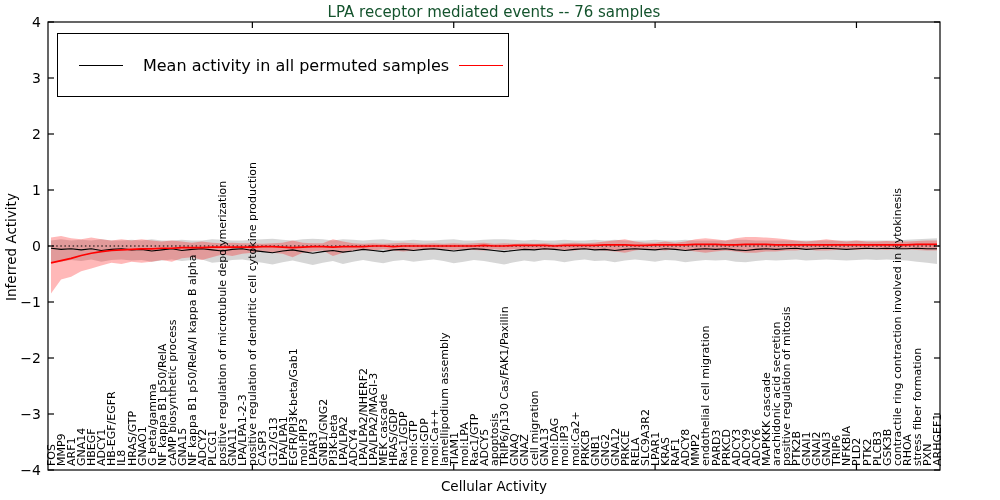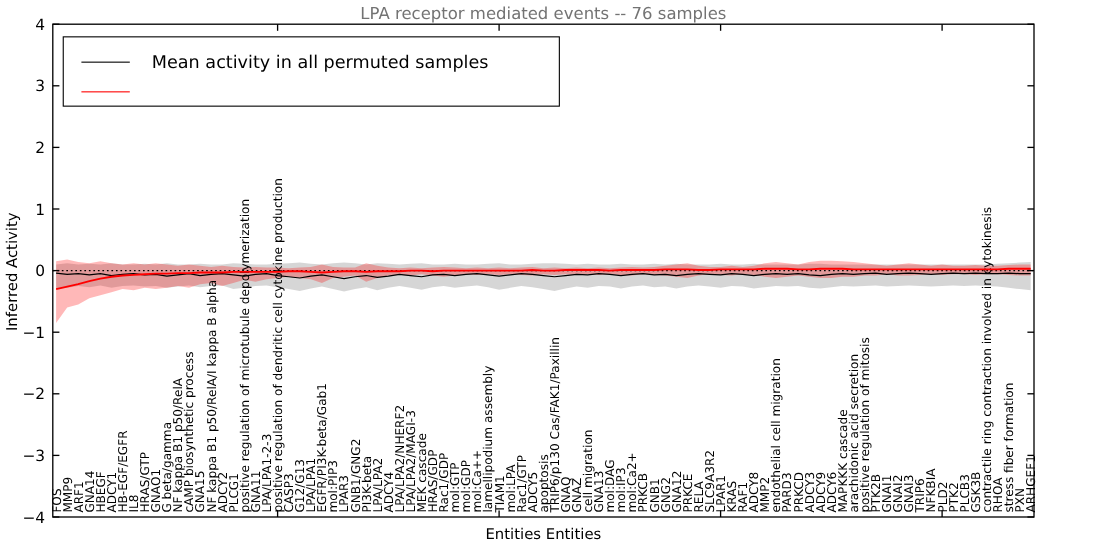--- a/index.html
+++ b/index.html
@@ -1,36 +1,36 @@
 <!DOCTYPE html>
 <html><head>
 <meta charset="utf-8">
 <style>
   html,body{margin:0;padding:0;background:#ffffff;}
   .figure{position:relative;width:1000px;height:500px;background:#ffffff;
           font-family:"DejaVu Sans","Liberation Sans",sans-serif;color:#000;overflow:hidden;}
   .title{position:absolute;left:48px;top:3px;width:892px;text-align:center;
-         font-size:15px;color:#737373;}
+         font-size:15px;color:#14532d;}
   .xlabel{position:absolute;left:48px;top:478px;width:892px;text-align:center;font-size:13.5px;}
   .ylabel{position:absolute;left:-59px;top:239px;width:140px;text-align:center;font-size:13.5px;
           transform:rotate(-90deg);transform-origin:center center;}
   svg{position:absolute;left:0;top:0;}
   .legend{position:absolute;left:57px;top:33px;width:452px;height:64px;background:#ffffff;
-          border:1.4px solid #000;box-sizing:border-box;display:flex;flex-direction:column;justify-content:space-around;
+          border:1.4px solid #000;box-sizing:border-box;display:flex;flex-direction:row;justify-content:space-around;
           padding:4px 0 4px 16px;}
   .legend-row{display:flex;align-items:center;gap:20px;font-size:16px;}
   .legend-swatch{width:44px;height:0;border-top:1.8px solid #000;flex:0 0 auto;}
 </style>
 </head>
 <body>
 
 <div class="figure">
   <div class="title">LPA receptor mediated events -- 76 samples</div>
   <div class="ylabel">Inferred Activity</div>
-  <div class="xlabel">Entities Entities</div>
+  <div class="xlabel">Cellular Activity</div>
 
   <svg id="plot" width="1000" height="500">
       <path d="M51,240.4 L61.06818181818182,239.28 L71.13636363636364,240.4 L81.20454545454545,239.84 L91.27272727272728,240.4 L101.3409090909091,239.28 L111.4090909090909,240.4 L121.47727272727273,240.4 L131.54545454545456,239.84 L141.61363636363637,240.4 L151.6818181818182,239.28 L161.75,240.4 L171.8181818181818,240.4 L181.88636363636363,239.84 L191.95454545454547,240.4 L202.02272727272728,240.4 L212.0909090909091,239.28 L222.1590909090909,239.84 L232.22727272727272,240.4 L242.29545454545456,240.4 L252.36363636363637,239.84 L262.4318181818182,239.28 L272.5,238.72 L282.5681818181818,239.84 L292.6363636363636,240.4 L302.7045454545455,239.28 L312.77272727272725,238.72 L322.8409090909091,239.28 L332.90909090909093,240.4 L342.97727272727275,239.28 L353.04545454545456,239.84 L363.1136363636364,240.4 L373.1818181818182,239.84 L383.25,239.28 L393.3181818181818,240.4 L403.3863636363636,240.4 L413.45454545454544,239.84 L423.52272727272725,240.4 L433.5909090909091,240.4 L443.65909090909093,239.84 L453.72727272727275,239.28 L463.79545454545456,240.4 L473.8636363636364,240.4 L483.9318181818182,239.84 L494,239.28 L504.0681818181818,239.28 L514.1363636363636,239.84 L524.2045454545455,240.4 L534.2727272727273,239.84 L544.3409090909091,240.4 L554.409090909091,240.4 L564.4772727272727,239.84 L574.5454545454545,240.4 L584.6136363636364,240.4 L594.6818181818182,239.84 L604.75,240.4 L614.8181818181819,239.84 L624.8863636363636,240.4 L634.9545454545455,240.4 L645.0227272727273,240.4 L655.0909090909091,239.84 L665.1590909090909,240.4 L675.2272727272727,240.4 L685.2954545454545,239.84 L695.3636363636364,240.4 L705.4318181818182,240.4 L715.5,240.4 L725.5681818181819,240.4 L735.6363636363636,239.84 L745.7045454545455,239.84 L755.7727272727273,240.4 L765.8409090909091,240.4 L775.9090909090909,240.4 L785.9772727272727,240.4 L796.0454545454545,240.4 L806.1136363636364,240.4 L816.1818181818182,240.4 L826.25,240.4 L836.3181818181819,240.4 L846.3863636363636,240.4 L856.4545454545455,240.4 L866.5227272727273,240.4 L876.5909090909091,240.4 L886.6590909090909,240.4 L896.7272727272727,240.4 L906.7954545454545,239.84 L916.8636363636364,239.28 L926.9318181818182,238.72 L937,238.16 L937,263.92 L926.9318181818182,262.79999999999995 L916.8636363636364,261.68 L906.7954545454545,260.56 L896.7272727272727,260 L886.6590909090909,259.44 L876.5909090909091,260 L866.5227272727273,259.44 L856.4545454545455,260 L846.3863636363636,260.56 L836.3181818181819,260 L826.25,259.44 L816.1818181818182,260 L806.1136363636364,260.56 L796.0454545454545,259.44 L785.9772727272727,260 L775.9090909090909,260.56 L765.8409090909091,260 L755.7727272727273,261.12 L745.7045454545455,262.24 L735.6363636363636,261.68 L725.5681818181819,260 L715.5,260.56 L705.4318181818182,260 L695.3636363636364,261.12 L685.2954545454545,262.24 L675.2272727272727,260.56 L665.1590909090909,260 L655.0909090909091,261.68 L645.0227272727273,260.56 L634.9545454545455,259.44 L624.8863636363636,260.56 L614.8181818181819,262.24 L604.75,260.56 L594.6818181818182,261.12 L584.6136363636364,259.44 L574.5454545454545,260.56 L564.4772727272727,262.24 L554.409090909091,260.56 L544.3409090909091,260 L534.2727272727273,261.68 L524.2045454545455,260.56 L514.1363636363636,262.24 L504.0681818181818,264.48 L494,262.79999999999995 L483.9318181818182,261.12 L473.8636363636364,260 L463.79545454545456,261.68 L453.72727272727275,263.36 L443.65909090909093,261.12 L433.5909090909091,259.44 L423.52272727272725,260.56 L413.45454545454544,261.68 L403.3863636363636,260 L393.3181818181818,261.12 L383.25,263.36 L373.1818181818182,261.68 L363.1136363636364,260 L353.04545454545456,261.68 L342.97727272727275,263.92 L332.90909090909093,261.12 L322.8409090909091,262.79999999999995 L312.77272727272725,265.03999999999996 L302.7045454545455,262.79999999999995 L292.6363636363636,260.56 L282.5681818181818,262.24 L272.5,264.48 L262.4318181818182,262.79999999999995 L252.36363636363637,261.12 L242.29545454545456,259.44 L232.22727272727272,260 L222.1590909090909,261.68 L212.0909090909091,262.79999999999995 L202.02272727272728,259.44 L191.95454545454547,260 L181.88636363636363,261.12 L171.8181818181818,259.44 L161.75,260.56 L151.6818181818182,261.68 L141.61363636363637,260 L131.54545454545456,260.56 L121.47727272727273,259.44 L111.4090909090909,260 L101.3409090909091,261.68 L91.27272727272728,259.44 L81.20454545454545,261.12 L71.13636363636364,260 L61.06818181818182,261.68 L51,262.79999999999995 Z" fill="rgba(0,0,0,0.16)" stroke="none"></path>
       <path d="M51,237.6 L61.06818181818182,235.92 L71.13636363636364,238.16 L81.20454545454545,239.28 L91.27272727272728,237.6 L101.3409090909091,239.28 L111.4090909090909,240.4 L121.47727272727273,239.28 L131.54545454545456,240.4 L141.61363636363637,239.28 L151.6818181818182,240.4 L161.75,241.51999999999998 L171.8181818181818,240.4 L181.88636363636363,241.51999999999998 L191.95454545454547,242.64 L202.02272727272728,241.51999999999998 L212.0909090909091,242.64 L222.1590909090909,243.20000000000002 L232.22727272727272,242.64 L242.29545454545456,243.20000000000002 L252.36363636363637,243.20000000000002 L262.4318181818182,243.76 L272.5,243.20000000000002 L282.5681818181818,242.64 L292.6363636363636,240.4 L302.7045454545455,242.64 L312.77272727272725,243.20000000000002 L322.8409090909091,243.20000000000002 L332.90909090909093,239.28 L342.97727272727275,241.51999999999998 L353.04545454545456,243.20000000000002 L363.1136363636364,243.76 L373.1818181818182,243.20000000000002 L383.25,243.76 L393.3181818181818,243.20000000000002 L403.3863636363636,242.64 L413.45454545454544,243.20000000000002 L423.52272727272725,243.76 L433.5909090909091,243.20000000000002 L443.65909090909093,243.76 L453.72727272727275,243.20000000000002 L463.79545454545456,243.76 L473.8636363636364,243.20000000000002 L483.9318181818182,242.64 L494,243.76 L504.0681818181818,243.20000000000002 L514.1363636363636,243.76 L524.2045454545455,243.20000000000002 L534.2727272727273,243.76 L544.3409090909091,243.20000000000002 L554.409090909091,243.76 L564.4772727272727,243.20000000000002 L574.5454545454545,242.64 L584.6136363636364,243.20000000000002 L594.6818181818182,242.64 L604.75,241.51999999999998 L614.8181818181819,240.4 L624.8863636363636,239.28 L634.9545454545455,241.51999999999998 L645.0227272727273,242.64 L655.0909090909091,242.64 L665.1590909090909,241.51999999999998 L675.2272727272727,242.64 L685.2954545454545,241.51999999999998 L695.3636363636364,239.28 L705.4318181818182,238.16 L715.5,239.28 L725.5681818181819,240.4 L735.6363636363636,238.16 L745.7045454545455,237.04 L755.7727272727273,237.04 L765.8409090909091,237.6 L775.9090909090909,238.16 L785.9772727272727,239.28 L796.0454545454545,240.4 L806.1136363636364,241.51999999999998 L816.1818181818182,240.4 L826.25,239.28 L836.3181818181819,240.4 L846.3863636363636,241.51999999999998 L856.4545454545455,240.4 L866.5227272727273,241.51999999999998 L876.5909090909091,241.51999999999998 L886.6590909090909,240.96 L896.7272727272727,241.51999999999998 L906.7954545454545,241.51999999999998 L916.8636363636364,240.96 L926.9318181818182,240.4 L937,240.4 L937,250.48000000000002 L926.9318181818182,250.48000000000002 L916.8636363636364,249.92000000000002 L906.7954545454545,249.35999999999999 L896.7272727272727,249.35999999999999 L886.6590909090909,249.92000000000002 L876.5909090909091,249.35999999999999 L866.5227272727273,249.35999999999999 L856.4545454545455,249.92000000000002 L846.3863636363636,249.35999999999999 L836.3181818181819,249.92000000000002 L826.25,250.48000000000002 L816.1818181818182,250.48000000000002 L806.1136363636364,249.35999999999999 L796.0454545454545,250.48000000000002 L785.9772727272727,250.48000000000002 L775.9090909090909,251.59999999999997 L765.8409090909091,251.59999999999997 L755.7727272727273,252.72 L745.7045454545455,252.72 L735.6363636363636,251.59999999999997 L725.5681818181819,250.48000000000002 L715.5,251.59999999999997 L705.4318181818182,252.72 L695.3636363636364,251.59999999999997 L685.2954545454545,249.92000000000002 L675.2272727272727,249.35999999999999 L665.1590909090909,250.48000000000002 L655.0909090909091,249.92000000000002 L645.0227272727273,249.35999999999999 L634.9545454545455,250.48000000000002 L624.8863636363636,252.72 L614.8181818181819,251.59999999999997 L604.75,250.48000000000002 L594.6818181818182,249.92000000000002 L584.6136363636364,249.35999999999999 L574.5454545454545,250.48000000000002 L564.4772727272727,249.92000000000002 L554.409090909091,249.35999999999999 L544.3409090909091,249.92000000000002 L534.2727272727273,249.35999999999999 L524.2045454545455,249.92000000000002 L514.1363636363636,249.35999999999999 L504.0681818181818,249.92000000000002 L494,249.35999999999999 L483.9318181818182,250.48000000000002 L473.8636363636364,249.92000000000002 L463.79545454545456,249.35999999999999 L453.72727272727275,249.92000000000002 L443.65909090909093,249.35999999999999 L433.5909090909091,249.92000000000002 L423.52272727272725,249.35999999999999 L413.45454545454544,250.48000000000002 L403.3863636363636,251.59999999999997 L393.3181818181818,250.48000000000002 L383.25,249.35999999999999 L373.1818181818182,250.48000000000002 L363.1136363636364,249.92000000000002 L353.04545454545456,250.48000000000002 L342.97727272727275,252.72 L332.90909090909093,256.08 L322.8409090909091,250.48000000000002 L312.77272727272725,251.59999999999997 L302.7045454545455,252.72 L292.6363636363636,257.20000000000005 L282.5681818181818,253.83999999999997 L272.5,252.72 L262.4318181818182,251.59999999999997 L252.36363636363637,252.72 L242.29545454545456,253.83999999999997 L232.22727272727272,256.08 L222.1590909090909,254.40000000000003 L212.0909090909091,257.20000000000005 L202.02272727272728,260 L191.95454545454547,257.20000000000005 L181.88636363636363,258.32 L171.8181818181818,261.68 L161.75,260 L151.6818181818182,261.68 L141.61363636363637,262.79999999999995 L131.54545454545456,261.68 L121.47727272727273,263.92 L111.4090909090909,262.79999999999995 L101.3409090909091,265.59999999999997 L91.27272727272728,268.40000000000003 L81.20454545454545,271.20000000000005 L71.13636363636364,276.79999999999995 L61.06818181818182,279.59999999999997 L51,293.59999999999997 Z" fill="rgba(255,0,0,0.28)" stroke="none"></path>
       <text x="55" y="466" transform="rotate(-90 55 466)" font-size="11" fill="#000" font-family="&quot;DejaVu Sans&quot;,&quot;Liberation Sans&quot;,sans-serif">FOS</text>
       <text x="65.06818181818181" y="466" transform="rotate(-90 65.06818181818181 466)" font-size="11" fill="#000" font-family="&quot;DejaVu Sans&quot;,&quot;Liberation Sans&quot;,sans-serif">MMP9</text>
       <text x="75.13636363636364" y="466" transform="rotate(-90 75.13636363636364 466)" font-size="11" fill="#000" font-family="&quot;DejaVu Sans&quot;,&quot;Liberation Sans&quot;,sans-serif">ARF1</text>
       <text x="85.20454545454545" y="466" transform="rotate(-90 85.20454545454545 466)" font-size="11" fill="#000" font-family="&quot;DejaVu Sans&quot;,&quot;Liberation Sans&quot;,sans-serif">GNA14</text>
       <text x="95.27272727272728" y="466" transform="rotate(-90 95.27272727272728 466)" font-size="11" fill="#000" font-family="&quot;DejaVu Sans&quot;,&quot;Liberation Sans&quot;,sans-serif">HBEGF</text>
       <text x="105.3409090909091" y="466" transform="rotate(-90 105.3409090909091 466)" font-size="11" fill="#000" font-family="&quot;DejaVu Sans&quot;,&quot;Liberation Sans&quot;,sans-serif">ADCY1</text>

